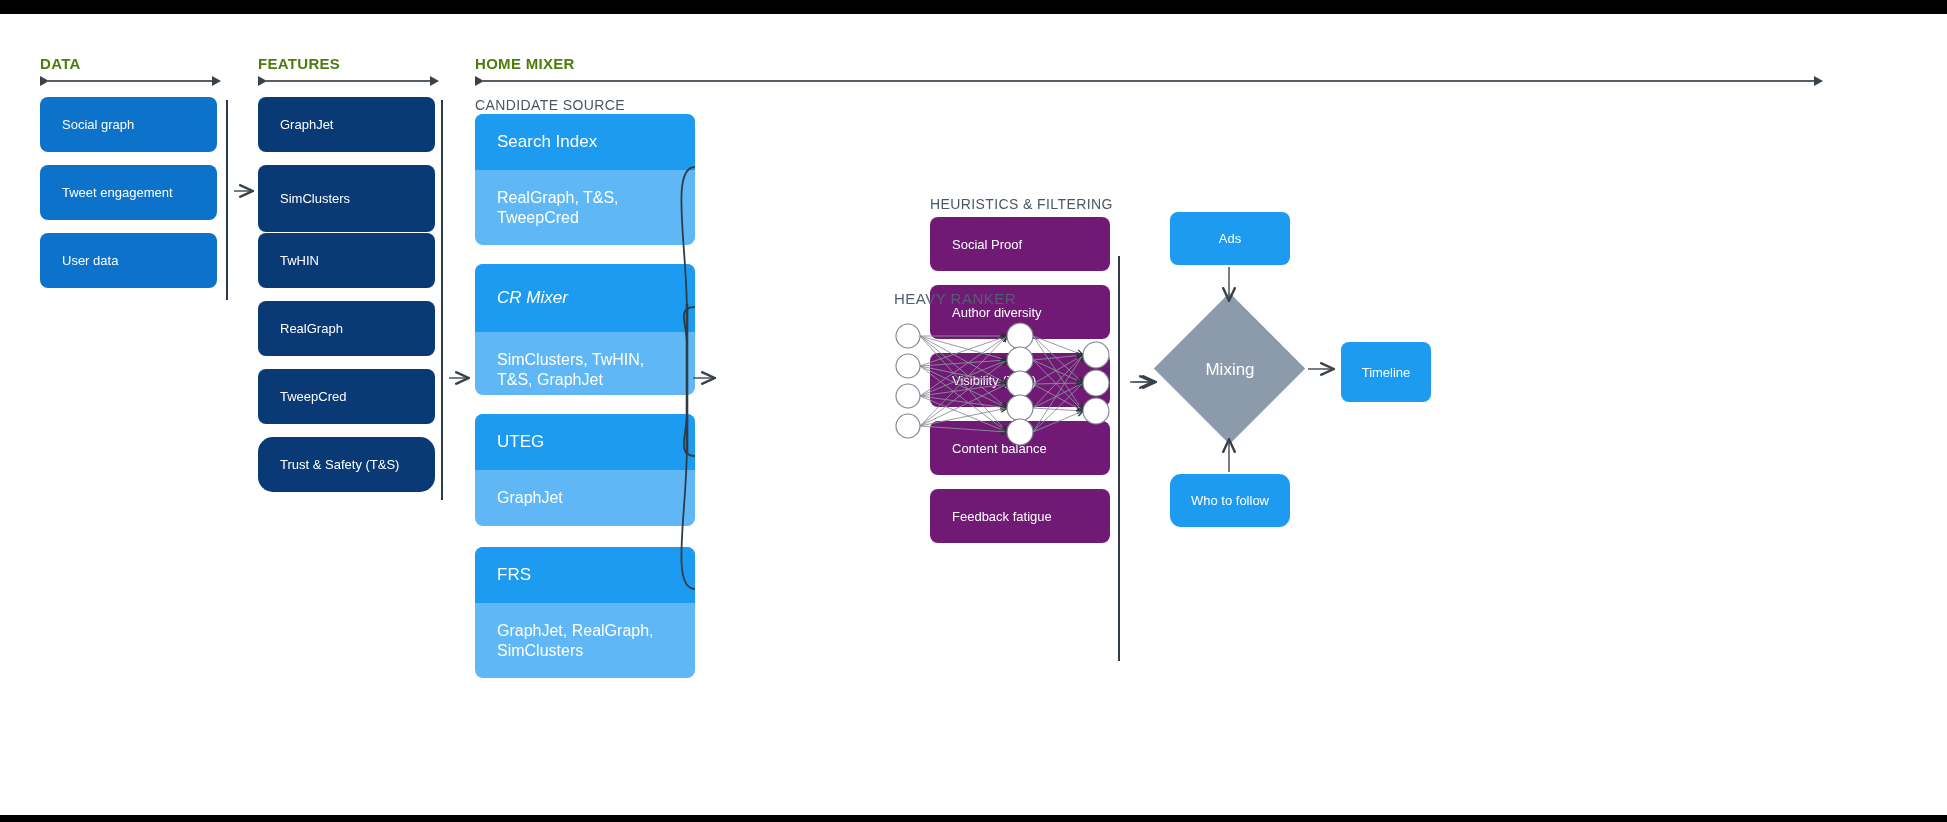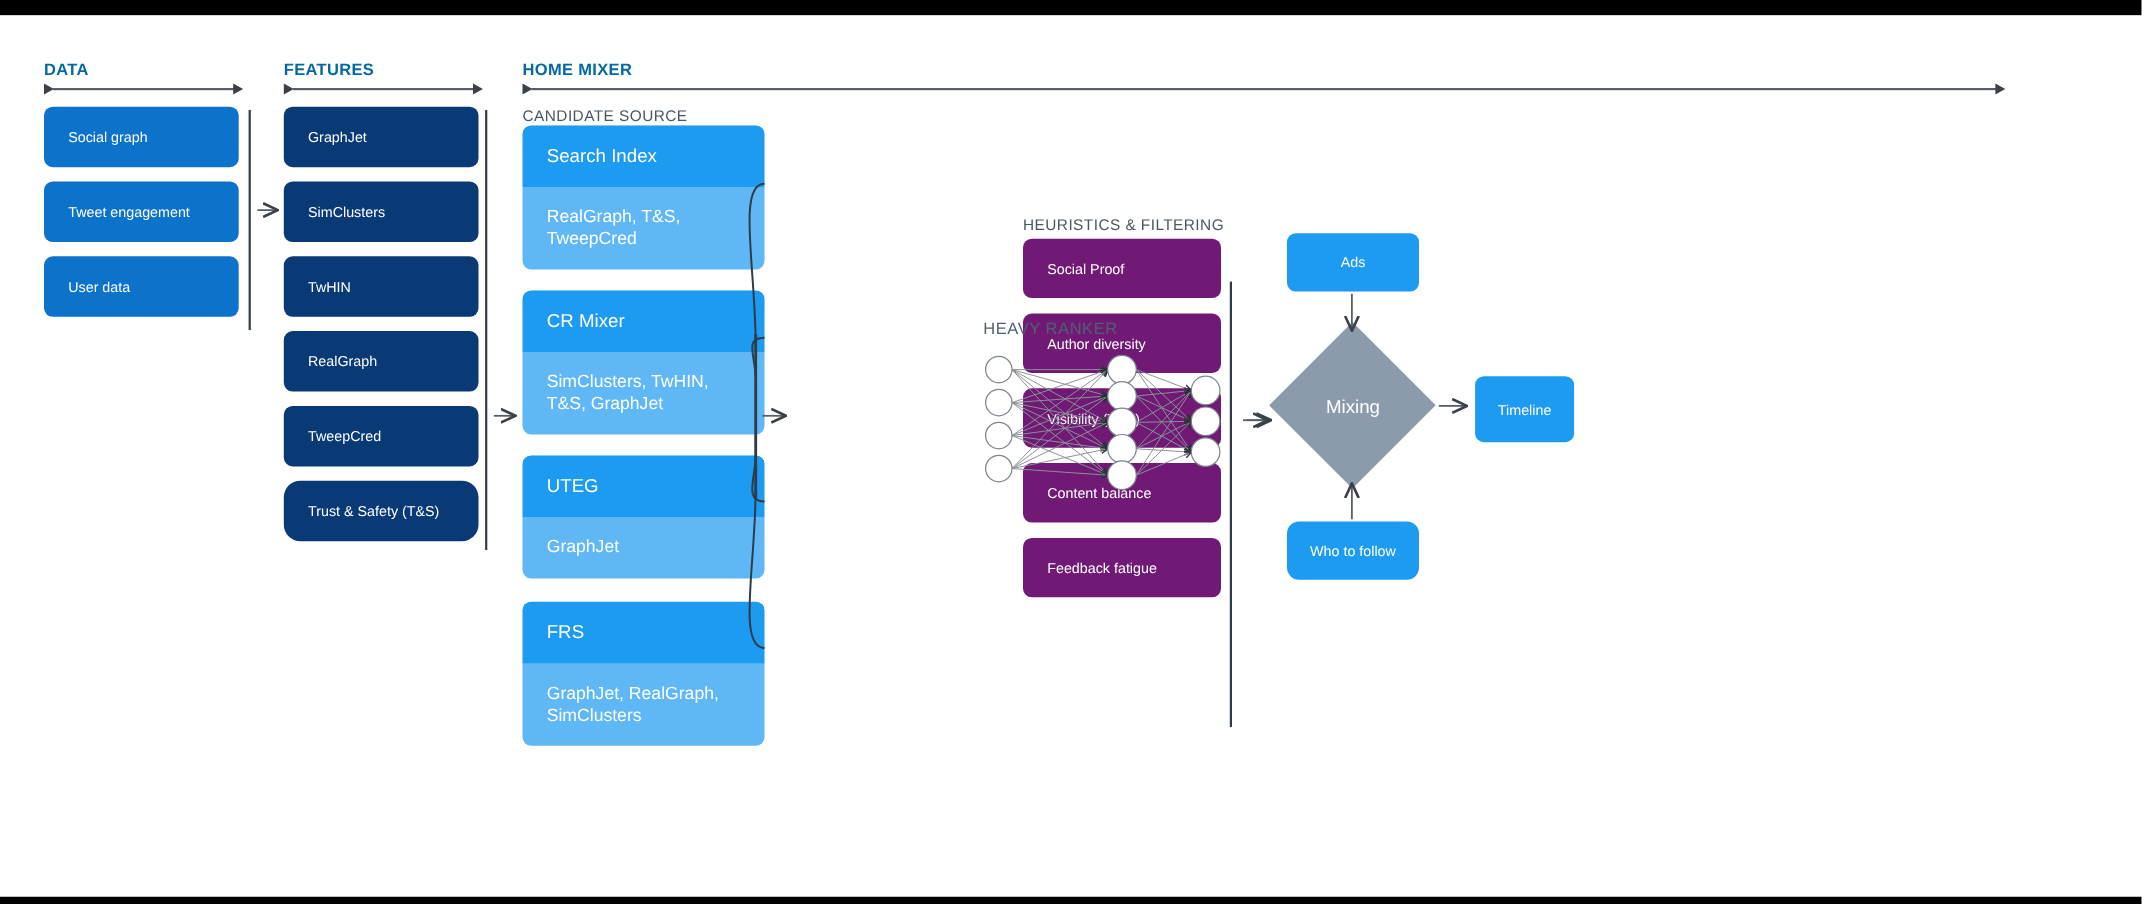--- a/index.html
+++ b/index.html
@@ -2,21 +2,21 @@
 <html><head>
 <meta charset="utf-8">
 <style>
   html,body{margin:0;padding:0;background:#ffffff;}
   body{width:1947px;height:822px;position:relative;overflow:hidden;
        font-family:"Liberation Sans","DejaVu Sans",sans-serif;}
   .bar-top{position:absolute;left:0;top:0;width:1947px;height:14px;background:#000;}
   .bar-bottom{position:absolute;left:0;top:815px;width:1947px;height:7px;background:#000;}
   .canvas{position:absolute;left:0;top:14px;width:1947px;height:801px;background:#fff;}
 
-  .sec-title{position:absolute;font-size:15px;font-weight:bold;color:#0369a1;letter-spacing:.3px;}
+  .sec-title{position:absolute;font-size:15px;font-weight:bold;color:#4d7c0f;letter-spacing:.3px;}
   .sub-title{position:absolute;font-size:14px;color:#4a5662;letter-spacing:.4px;}
 
   .axis{position:absolute;height:10px;}
   .axis .ln{position:absolute;left:8px;top:4px;height:2px;background:#555d66;}
   .axis .tail{position:absolute;left:0;top:0;width:0;height:0;
      border-top:5px solid transparent;border-bottom:5px solid transparent;border-left:9px solid #3a4149;}
   .axis .head{position:absolute;top:0px;width:0;height:0;
      border-top:5px solid transparent;border-bottom:5px solid transparent;border-left:9px solid #3a4149;}
 
   .vdiv{position:absolute;width:2px;background:#2f3b46;}
@@ -80,42 +80,42 @@
   <div class="box data" style="left:40px;top:151px;width:177px;height:55px;">
     <span>Tweet engagement</span>
     </div>
   <div class="box data" style="left:40px;top:219px;width:177px;height:55px;">
     <span>User data</span>
     </div>
 
   <div class="box feat" style="left:258px;top:83px;width:177px;height:55px;">
     <span>GraphJet</span>
     </div>
-  <div class="box feat" style="left:258px;top:151px;width:177px;height:55px;">
+  <div class="box feat" style="left:258px;top:151px;width:177px;height:67px;">
     <span>SimClusters</span>
     </div>
   <div class="box feat" style="left:258px;top:219px;width:177px;height:55px;">
     <span>TwHIN</span>
     </div>
   <div class="box feat" style="left:258px;top:287px;width:177px;height:55px;">
     <span>RealGraph</span>
     </div>
   <div class="box feat" style="left:258px;top:355px;width:177px;height:55px;">
     <span>TweepCred</span>
     </div>
   <div class="box feat" style="left:258px;top:423px;width:177px;height:55px;border-radius:15px;">
     <span>Trust &amp; Safety (T&amp;S)</span>
     </div>
 
   <div class="cs" style="left:475px;top:100px;width:220px;height:131px;">
     <div class="hd" style="height:56px;">Search Index</div>
     <div class="bd">RealGraph, T&amp;S, TweepCred</div>
   </div>
   <div class="cs" style="left:475px;top:250px;width:220px;height:131px;">
-    <div class="hd" style="height:56px;">CR Mixer</div>
+    <div class="hd" style="height:68px;font-style:italic;">CR Mixer</div>
     <div class="bd">SimClusters, TwHIN, T&amp;S, GraphJet</div>
   </div>
   <div class="cs" style="left:475px;top:400px;width:220px;height:112px;">
     <div class="hd" style="height:56px;">UTEG</div>
     <div class="bd">GraphJet</div>
   </div>
   <div class="cs" style="left:475px;top:533px;width:220px;height:131px;">
     <div class="hd" style="height:56px;">FRS</div>
     <div class="bd">GraphJet, RealGraph, SimClusters</div>
   </div>

